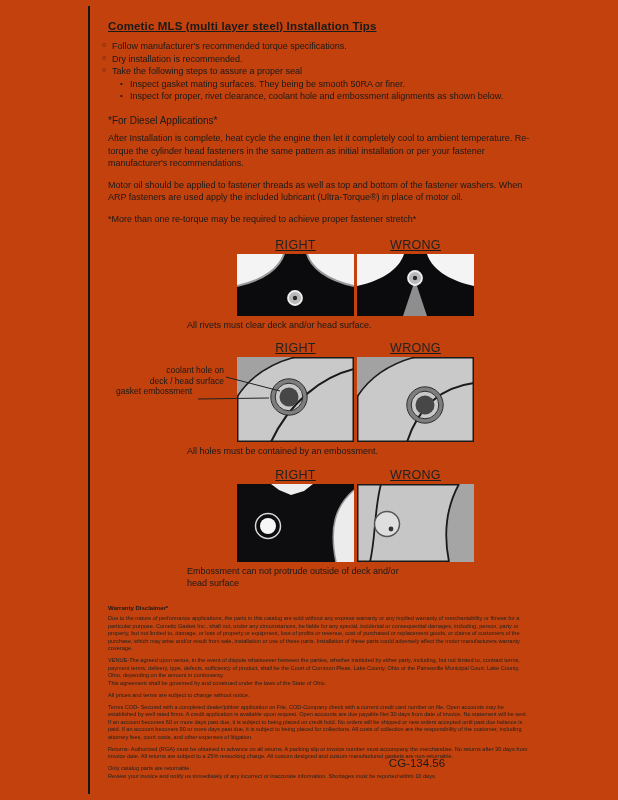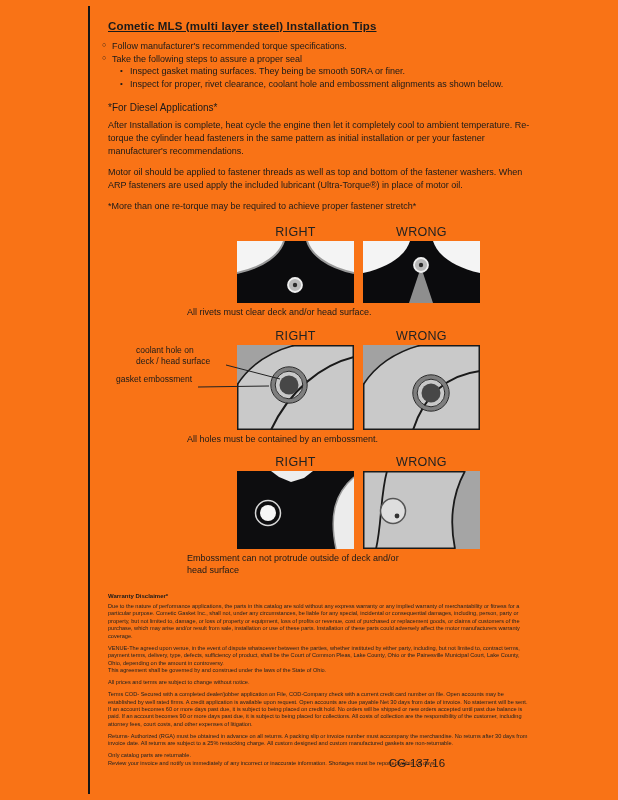--- a/index.html
+++ b/index.html
@@ -1,46 +1,46 @@
 <!DOCTYPE html>
 <html><head>
 <meta charset="utf-8">
 <style>
   * { margin:0; padding:0; box-sizing:border-box; }
   body {
     font-family:"Liberation Sans", sans-serif;
     background:#ffffff; color:#1a1a1a;
     width:618px;
   }
-  .page { position:relative; width:618px; height:800px; background:#f97316; overflow:hidden;padding-left:20px; }
+  .page { position:relative; width:618px; height:800px; background:#c2410c; overflow:hidden;padding-left:20px; }
   .left-rule { position:absolute; left:88px; top:6px; height:788px; width:1.5px; background:#151515; }
   .content { position:absolute; left:108px; top:20px; width:424px; }
 
   .title { font-size:11.5px; font-weight:bold; text-decoration:underline; margin-bottom:8px; letter-spacing:.15px; }
 
   .bullet { position:relative; font-size:9px; line-height:1.4; padding-left:10px; margin-left:-6px; }
   .bullet .marker { position:absolute; left:0; top:1px; font-size:7px; line-height:1; }
   .bullet.sub { margin-left:12px; }
   .bullet.sub .marker { font-size:8px; top:2px; }
 
   .diesel { margin-top:12px; }
   .diesel-heading { font-size:10px; font-weight:normal; margin-bottom:6px; }
   .diesel p { font-size:9px; line-height:1.4; margin-bottom:9px; width:424px; }
   .diesel p:last-child { margin-bottom:0; }
 
   .diag-section { margin-top:12px; }
   .diag-row { position:relative; margin-bottom:10px; }
-  .diag-panels { margin-left:129px; display:flex; gap:9px; }
+  .diag-panels { margin-left:129px; display:flex; gap:3px;text-decoration:underline; }
   .diag-col { width:117px; }
   .diag-head { text-align:center; font-size:12.5px; color:#222; margin-bottom:2px; letter-spacing:.3px; }
   .diag-col svg { display:block; width:117px; }
   .diag-caption { margin-left:79px; font-size:9px; margin-top:4px; line-height:1.3; }
   .diag-caption.narrow { width:215px; }
 
-  .callout1 { position:absolute; left:28px; top:16px; width:88px; font-size:8.5px; line-height:1.3; text-align:left; }
+  .callout1 { position:absolute; left:28px; top:24px; width:88px; font-size:8.5px; line-height:1.3; text-align:right; }
   .callout2 { position:absolute; left:8px; top:45px; font-size:8.5px; }
   .leaders { position:absolute; left:0; top:0; pointer-events:none; }
 
   .warranty { margin-top:16px; width:424px; }
   .warranty h2 { font-size:6px; font-weight:bold; margin-bottom:4px; }
   .warranty p { font-size:5.6px; line-height:1.34; margin-bottom:4.5px; color:#222; }
   .warranty p.no-gap { margin-bottom:0; }
 
   .footer { position:absolute; left:352px; top:757px; width:130px; text-align:center; font-size:11.5px; color:#1a1a1a; }
 </style>
@@ -51,20 +51,24 @@
   <div class="left-rule"></div>
 
   <div class="content">
 
     <h1 class="title">Cometic MLS (multi layer steel) Installation Tips</h1>
 
     <div>
       <div class="bullet">
         <span class="marker">○</span>
         <span>Follow manufacturer's recommended torque specifications.</span>
+      </div>
+      <div class="bullet">
+        <span class="marker">○</span>
+        <span>Dry installation is recommended.</span>
       </div>
       <div class="bullet">
         <span class="marker">○</span>
         <span>Take the following steps to assure a proper seal</span>
       </div>
       <div class="bullet sub">
         <span class="marker">•</span>
         <span>Inspect gasket mating surfaces.  They being be smooth 50RA or finer.</span>
       </div>
       <div class="bullet sub">
@@ -189,14 +193,14 @@
       <p>This agreement shall be governed by and construed under the laws of the State of Ohio.</p>
       <p>All prices and terms are subject to change without notice.</p>
       <p>Terms COD- Secured with a completed dealer/jobber application on File, COD-Company check with a current credit card number on file.  Open accounts may be established by well rated firms.  A credit application is available upon request.  Open accounts are due payable Net 30 days from date of invoice.  No statement will be sent.  If an account becomes 60 or more days past due, it is subject to being placed on credit hold.  No orders will be shipped or new orders accepted until past due balance is paid.  If an account becomes 90 or more days past due, it is subject to being placed for collections.  All costs of collection are the responsibility of the customer, including attorney fees, court costs, and other expenses of litigation.</p>
       <p>Returns- Authorized (RGA) must be obtained in advance on all returns.  A packing slip or invoice number must accompany the merchandise.  No returns after 30 days from invoice date.  All returns are subject to a 25% restocking charge.  All custom designed and custom manufactured gaskets are non-returnable.</p>
       <p class="no-gap">Only catalog parts are returnable.</p>
       <p>Review your invoice and notify us immediately of any incorrect or inaccurate information.  Shortages must be reported within 10 days.</p>
     </div>
 
   </div>
 
-  <div class="footer">CG-137.16</div>
+  <div class="footer">CG-134.56</div>
 </div>
 
 </body></html>

